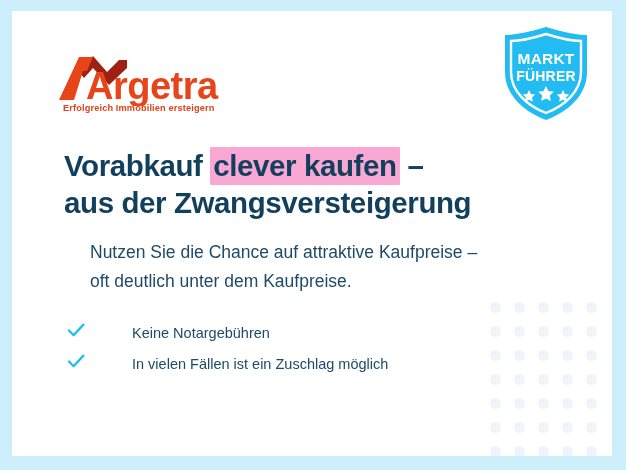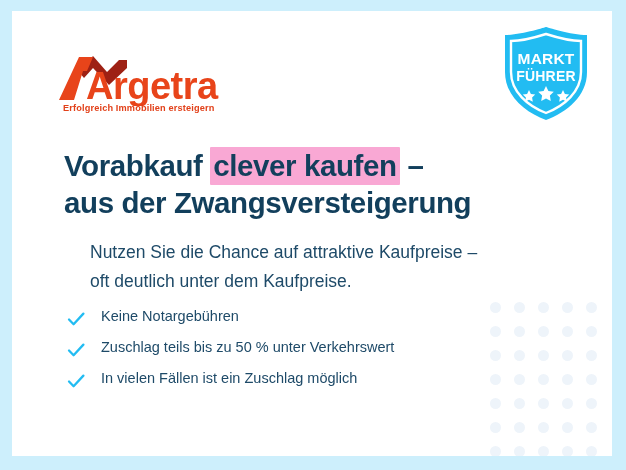--- a/index.html
+++ b/index.html
@@ -121,22 +121,23 @@
   
   #benefits {
     position: absolute;
     left: 54px;
     top: 298px;
     z-index: 2;
     list-style: none;
   }
   #benefits li {
     display: flex;
-    align-items: flex-start;
+    align-items: flex-end;
     height: 31px;
+    gap: 31px;
   }
   #benefits .check {
     width: 20px;
     height: 20px;
     flex: 0 0 20px;
     margin-right: 15px;
     display: block;
   }
   #benefits .btext {
     font-size: 14.5px;
@@ -231,24 +232,18 @@
       <li>
         <svg class="check" viewBox="0 0 20 20" xmlns="http://www.w3.org/2000/svg">
             <path d="M3 10.5 L7.6 15.2 L17.4 4.6" fill="none" stroke="#22BCF2" stroke-width="2.3" stroke-linecap="round" stroke-linejoin="round"></path>
           </svg>
         <span class="btext">Keine Notargebühren</span>
       </li>
       <li>
         <svg class="check" viewBox="0 0 20 20" xmlns="http://www.w3.org/2000/svg">
             <path d="M3 10.5 L7.6 15.2 L17.4 4.6" fill="none" stroke="#22BCF2" stroke-width="2.3" stroke-linecap="round" stroke-linejoin="round"></path>
           </svg>
-        <span class="btext">Zuschlag teils bis zu 50 % unter Verkehrswert</span>
-      </li>
-      <li>
-        <svg class="check" viewBox="0 0 20 20" xmlns="http://www.w3.org/2000/svg">
-            <path d="M3 10.5 L7.6 15.2 L17.4 4.6" fill="none" stroke="#22BCF2" stroke-width="2.3" stroke-linecap="round" stroke-linejoin="round"></path>
-          </svg>
         <span class="btext">In vielen Fällen ist ein Zuschlag möglich</span>
       </li>
     </ul>
 
   </div>
 </div>
 
 </body></html>

